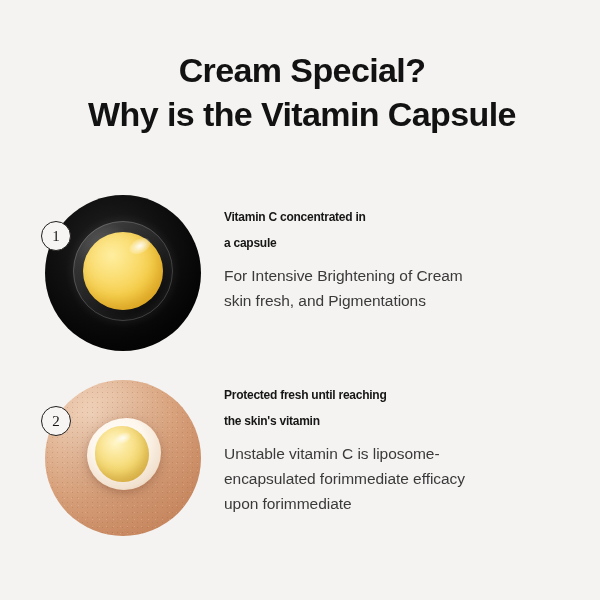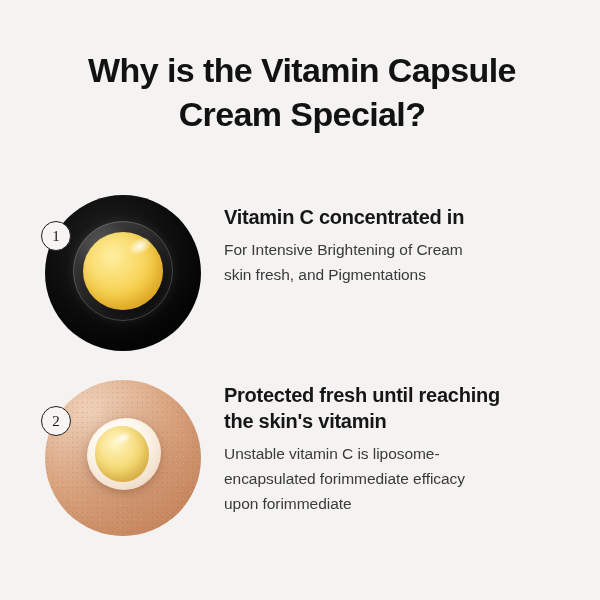--- a/index.html
+++ b/index.html
@@ -207,21 +207,21 @@
     left: 224px;
     top: 0;
     width: 352px;
   }
   .feature-1 .copy { top: 16px; }
   .feature-2 .copy { top: 9px; }
 
   .feature-head {
     margin: 0 0 7px 0;
     font-family: "Liberation Sans", sans-serif;
-    font-size: 20px;
+    font-size: 12px;
     font-weight: 700;
     line-height: 26px;
     letter-spacing: -0.25px;
     color: #161616;
   }
   .feature-body {
     margin: 0;
     font-family: "Liberation Sans", sans-serif;
     font-size: 15.5px;
     font-weight: 400;
@@ -229,41 +229,42 @@
     letter-spacing: -0.05px;
     color: #3a3a3a;
   }
 </style>
 </head>
 <body>
 
 <div class="page">
 
   <div class="title-block">
+    <span class="title-line">Cream Special?</span>
     <span class="title-line">Why is the Vitamin Capsule</span>
-    <span class="title-line">Cream Special?</span>
   </div>
 
   <div class="feature feature-1">
 
     <div class="media">
       <div class="photo photo-capsule">
         <div class="capsule-shell"></div>
         <div class="capsule-core"></div>
         <div class="capsule-gloss"></div>
         <div class="capsule-rim"></div>
       </div>
       <div class="badge">
         <span class="badge-num">1</span>
       </div>
     </div>
 
     <div class="copy">
       <h2 class="feature-head">
         <span>Vitamin C concentrated in</span><br>
+        <span>a capsule</span>
       </h2>
       <p class="feature-body">
         <span>For Intensive Brightening of Cream</span><br>
         <span>skin fresh, and Pigmentations</span>
       </p>
     </div>
   </div>
 
   <div class="feature feature-2">
 

